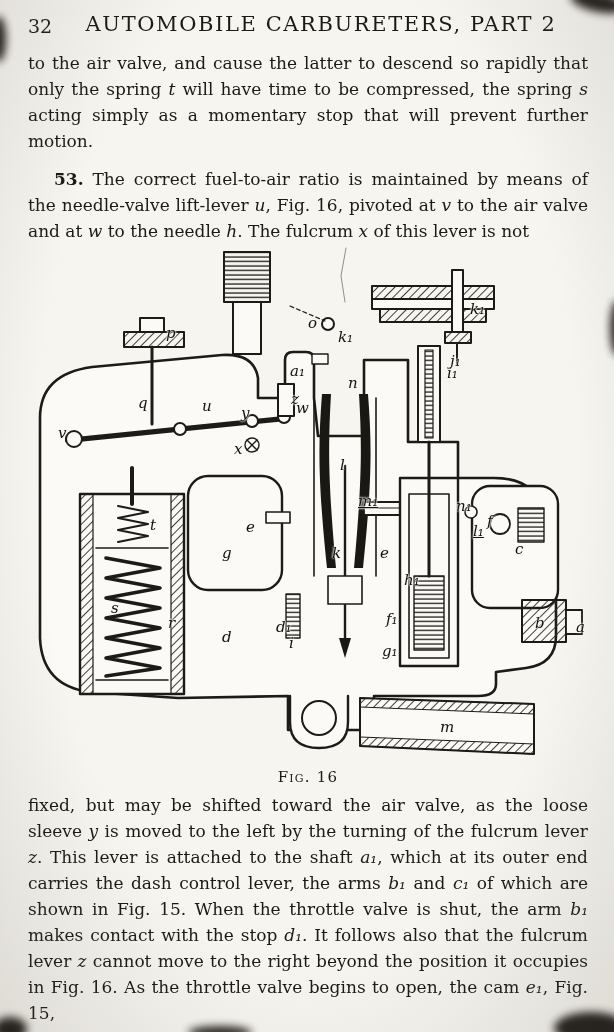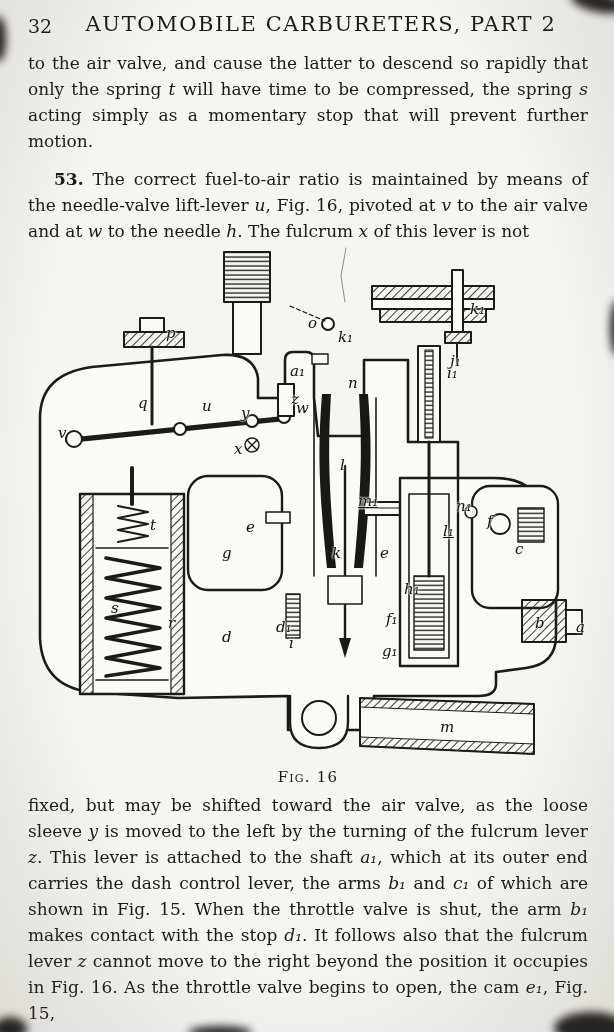--- a/index.html
+++ b/index.html
@@ -202,26 +202,26 @@
         <span class="fig-label" style="left: 213px; top: 160px;">y</span>
         <span class="fig-label" style="left: 268px; top: 155px;">w</span>
         <span class="fig-label" style="left: 30px; top: 180px;">v</span>
         <span class="fig-label" style="left: 206px; top: 196px;">x</span>
         <span class="fig-label" style="left: 312px; top: 212px;">l</span>
         <span class="fig-label" style="left: 122px; top: 272px;">t</span>
         <span class="fig-label" style="left: 218px; top: 274px;">e</span>
         <span class="fig-label" style="left: 194px; top: 300px;">g</span>
         <span class="fig-label" style="left: 330px; top: 248px; text-decoration: underline;">m₁</span>
         <span class="fig-label" style="left: 428px; top: 253px;">n₁</span>
-        <span class="fig-label" style="left: 415px; top: 278px; text-decoration: underline;">l₁</span>
+        <span class="fig-label" style="left: 445px; top: 278px; text-decoration: underline;">l₁</span>
         <span class="fig-label" style="left: 459px; top: 268px;">f</span>
         <span class="fig-label" style="left: 487px; top: 296px;">c</span>
         <span class="fig-label" style="left: 352px; top: 300px;">e</span>
         <span class="fig-label" style="left: 304px; top: 300px;">k</span>
-        <span class="fig-label" style="left: 376px; top: 336px;">h₁</span>
+        <span class="fig-label" style="left: 376px; top: 327px;">h₁</span>
         <span class="fig-label" style="left: 358px; top: 366px; font-style: italic;">f₁</span>
         <span class="fig-label" style="left: 83px; top: 355px;">s</span>
         <span class="fig-label" style="left: 140px; top: 370px;">r</span>
         <span class="fig-label" style="left: 194px; top: 384px;">d</span>
         <span class="fig-label" style="left: 248px; top: 374px;">d₁</span>
         <span class="fig-label" style="left: 261px; top: 390px;">i</span>
         <span class="fig-label" style="left: 354px; top: 398px;">g₁</span>
         <span class="fig-label" style="left: 507px; top: 370px;">b</span>
         <span class="fig-label" style="left: 548px; top: 374px;">a</span>
         <span class="fig-label" style="left: 412px; top: 474px;">m</span>

